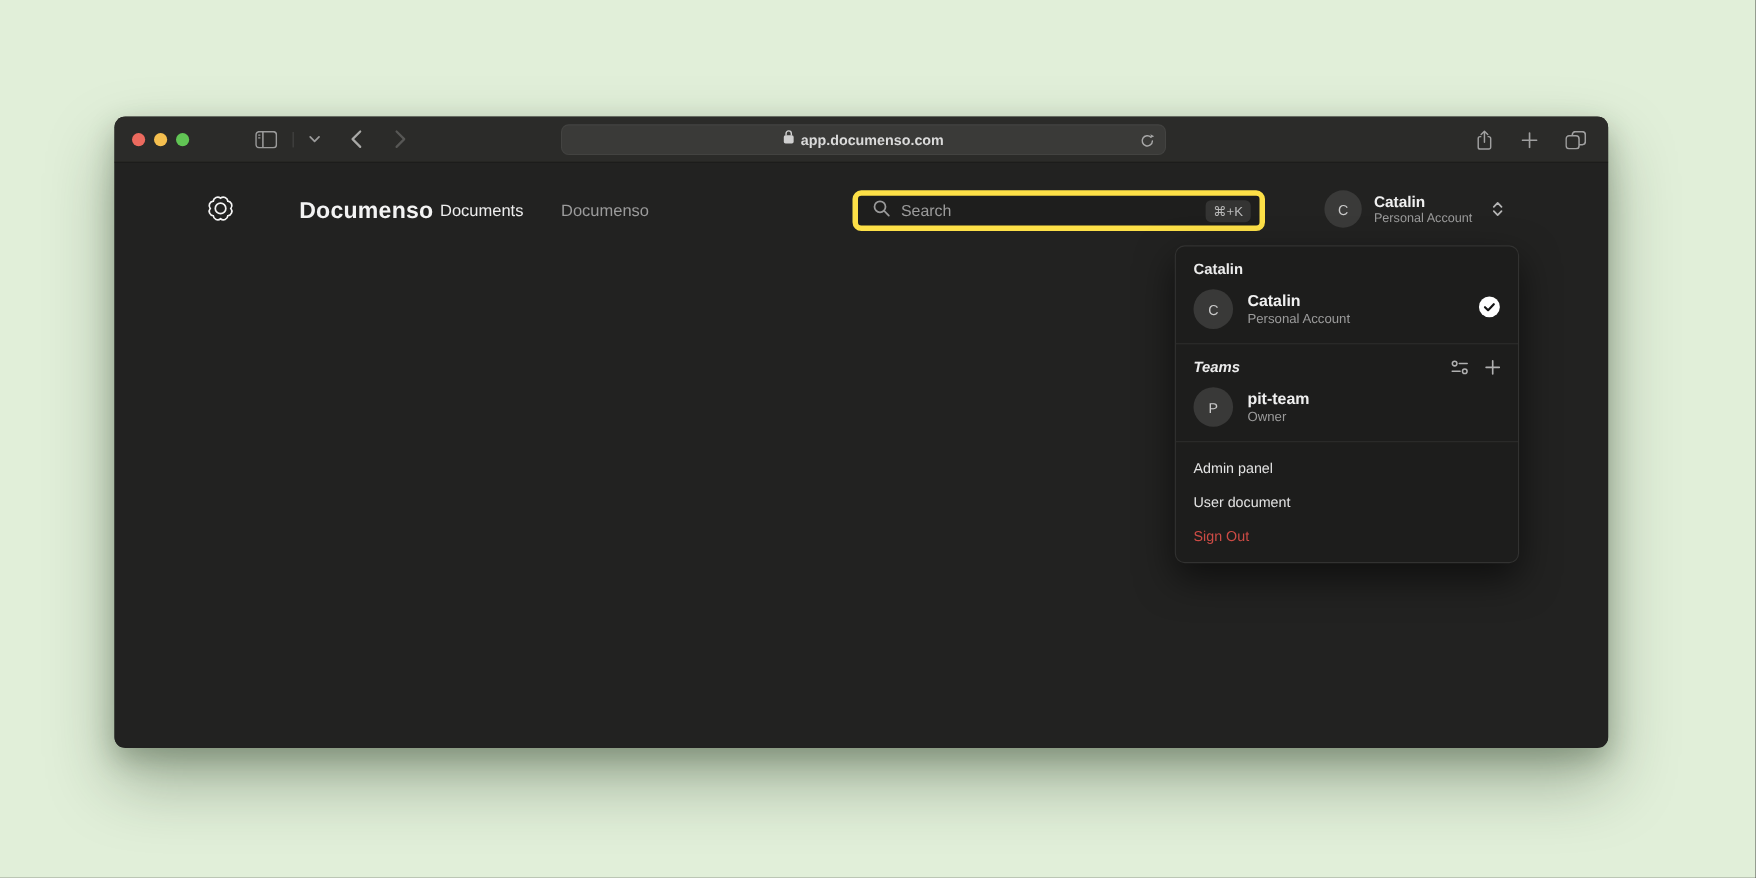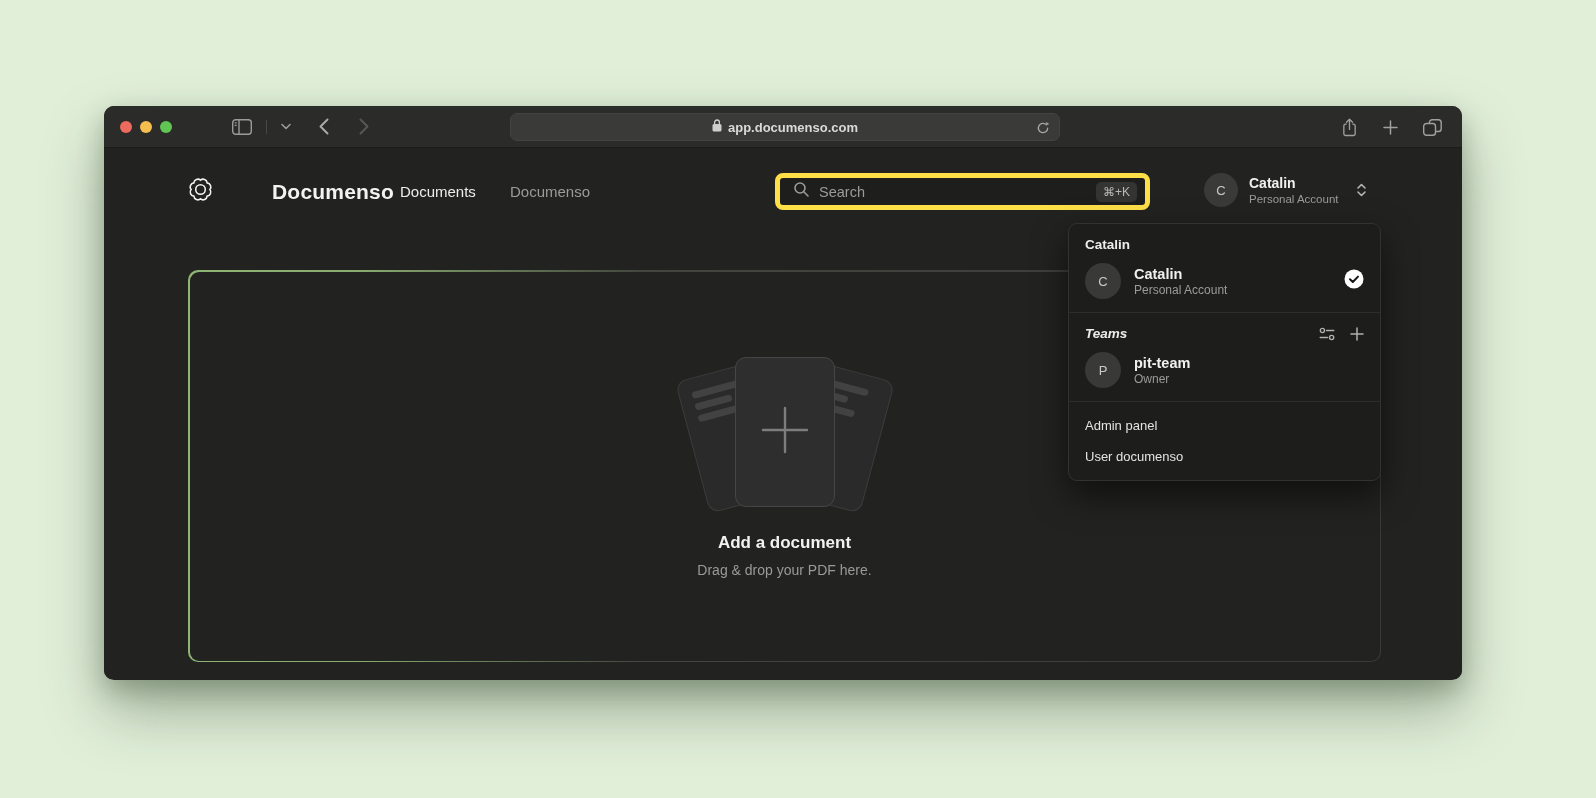--- a/index.html
+++ b/index.html
@@ -225,45 +225,20 @@
           <div class="acct-sub">Personal Account</div>
         </span>
         <span class="selector">
           <svg width="11" height="18" viewBox="0 0 11 18">
               <path d="M2 7 L5.5 3.5 L9 7" fill="none" stroke="#b5b5b5" stroke-width="1.6" stroke-linecap="round" stroke-linejoin="round"></path>
               <path d="M2 11 L5.5 14.5 L9 11" fill="none" stroke="#b5b5b5" stroke-width="1.6" stroke-linecap="round" stroke-linejoin="round"></path>
             </svg>
         </span>
       </div>
 
-      <div class="dropzone">
-        <div class="dropzone-inner">
-          <div class="cards">
-            <div class="card side left">
-              <div class="bar b1"></div>
-                <div class="bar b2"></div>
-                <div class="bar b3"></div>
-            </div>
-            <div class="card side right">
-              <div class="bar b1"></div>
-                <div class="bar b2"></div>
-                <div class="bar b3"></div>
-            </div>
-            <div class="card center">
-              <span>
-                <svg width="54" height="54" viewBox="0 0 54 54">
-                    <path d="M27 5 V49 M5 27 H49" stroke="#7d7d7d" stroke-width="2.4" stroke-linecap="round"></path>
-                  </svg>
-              </span>
-            </div>
-          </div>
-          <div class="dz-title">Add a document</div>
-          <div class="dz-sub">Drag &amp; drop your PDF here.</div>
-        </div>
-      </div>
 
       <div class="menu">
         <div class="menu-section">
           <div class="menu-heading">Catalin</div>
           <div class="menu-row">
             <span class="menu-avatar">C</span>
             <span class="texts">
               <div class="row-name">Catalin</div>
               <div class="row-sub">Personal Account</div>
             </span>
@@ -301,19 +276,20 @@
               <div class="row-name">pit-team</div>
               <div class="row-sub">Owner</div>
             </span>
           </div>
         </div>
 
         <div class="divider"></div>
 
         <div class="menu-list">
           <div class="menu-item">Admin panel</div>
-          <div class="menu-item">User documenso</div>
+          <div class="menu-item">User document</div>
+          <div class="menu-item danger">Sign Out</div>
         </div>
       </div>
 
     </div>
   </div>
 </div>
 
 </body></html>

